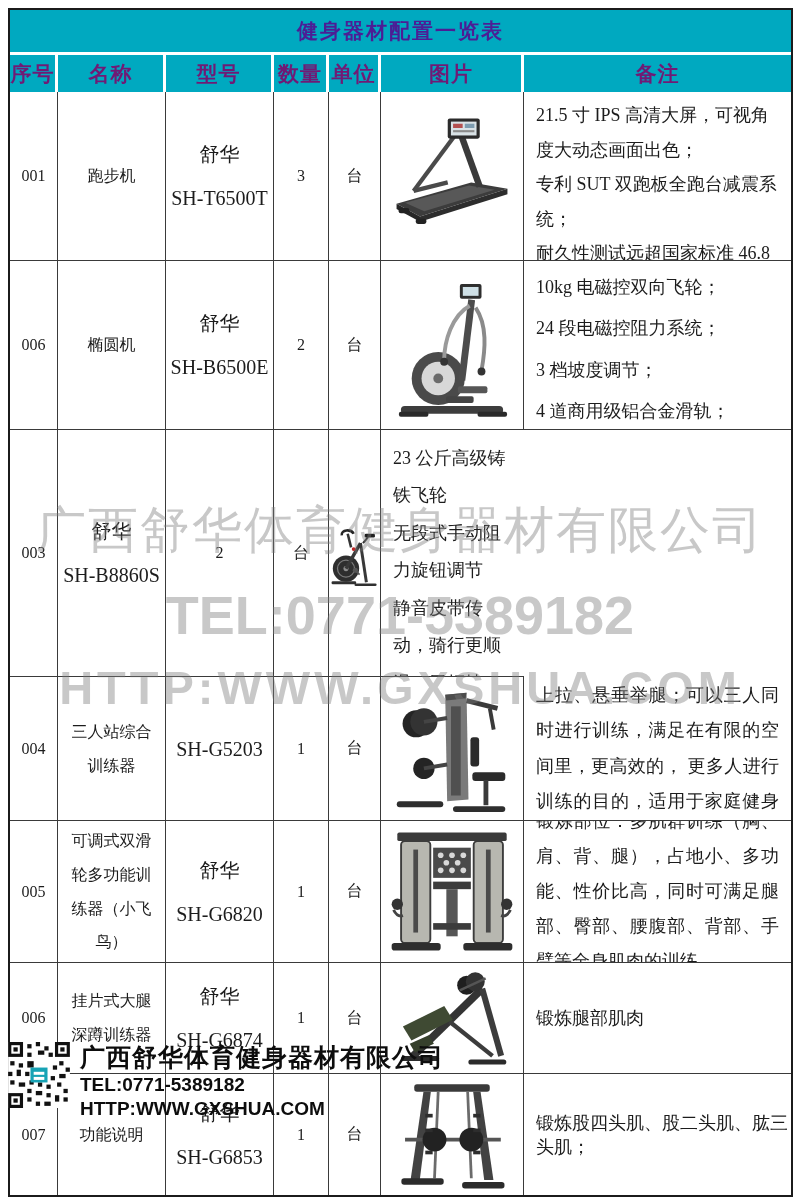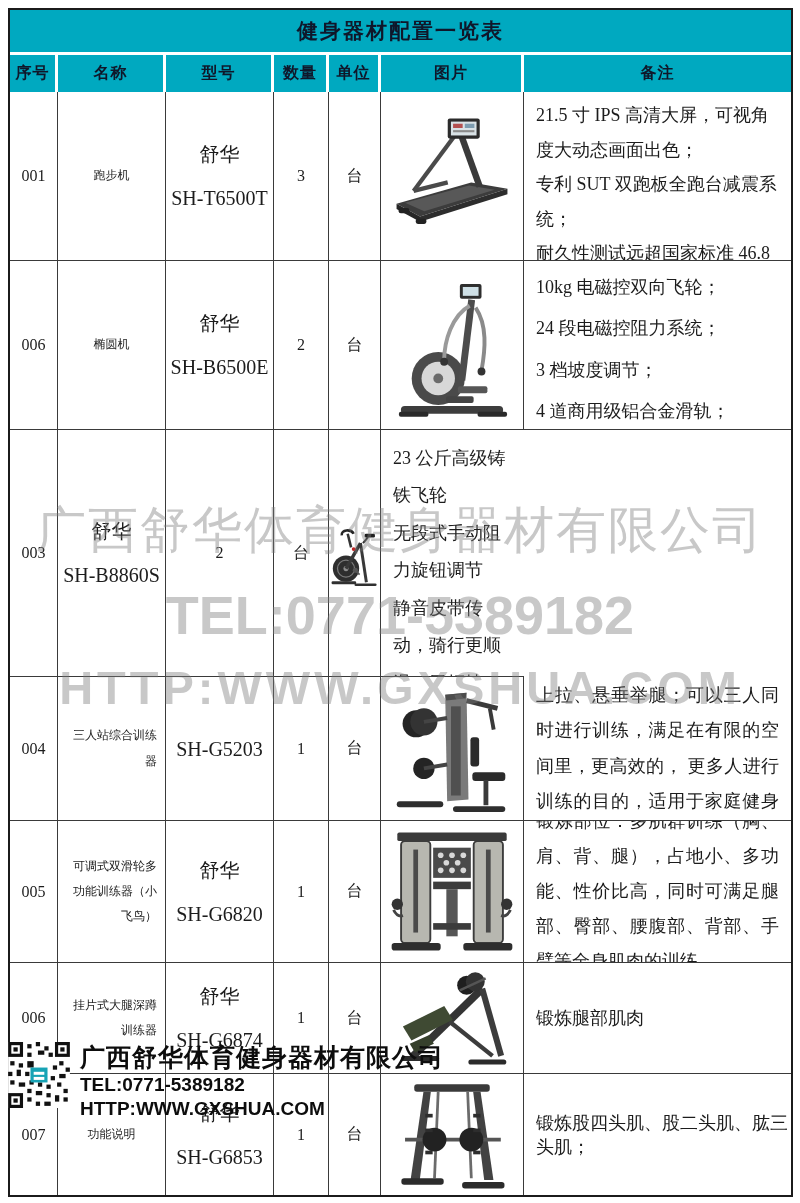--- a/index.html
+++ b/index.html
@@ -9,41 +9,41 @@
     overflow:hidden;
   }
   .table-wrap{
     position:absolute;left:8px;top:8px;width:785px;height:1189px;
     border:2px solid #1b1b1b;box-sizing:border-box;background:#fff;z-index:1;
     display:flex;flex-direction:column;
   }
   .title-row{
     height:42px;background:#00A9C0;border-bottom:3px solid #fff;
     display:flex;align-items:center;justify-content:center;
-    color:#0f172a;font-size:21px;font-weight:bold;letter-spacing:2px;
+    color:#4c1d95;font-size:21px;font-weight:bold;letter-spacing:2px;
     font-family:"Liberation Sans","DejaVu Sans",sans-serif;
   }
   .cols{display:grid;grid-template-columns:48px 108px 108px 55px 52px 143px 1fr;}
   .head-row{height:37px;background:#fff;}
   .head-row > div{
-    background:#00A9C0;color:#0f172a;font-weight:bold;font-size:16px;
+    background:#00A9C0;color:#701a75;font-weight:bold;font-size:21px;
     display:flex;align-items:center;justify-content:center;
     border-right:3px solid #fff;box-sizing:border-box;
     font-family:"Liberation Sans","DejaVu Sans",sans-serif;letter-spacing:1px;
   }
   .head-row > div:last-child{border-right:none;}
   .body-row > div{
     border-right:1px solid #3a3a3a;border-bottom:1px solid #3a3a3a;
     box-sizing:border-box;overflow:hidden;
   }
   .body-row > div:last-child{border-right:none;}
   .body-row:last-child > div{border-bottom:none;}
   .c-center{display:flex;align-items:center;justify-content:center;text-align:center;font-size:16px;}
-  .c-name{display:flex;align-items:center;justify-content:center;text-align:right;
-    font-size:12px;line-height:2.1;padding:16px 8px;}
+  .c-name{display:flex;align-items:center;justify-content:center;text-align:center;
+    font-size:16px;line-height:2.1;padding:16px 8px;}
   .c-model{display:flex;align-items:center;justify-content:center;text-align:center;
     font-size:20px;line-height:2.2;white-space:pre-line;}
   .pic-cell{display:flex;align-items:center;justify-content:center;background:#fff;}
   .rk{font-size:18px;white-space:pre-line;}
   .rk-list{padding:6px 12px 0 12px;text-align:left;}
   .lh-19{line-height:1.92;}
   .lh-22{line-height:2.3;}
   .lh-20{line-height:2.08;padding-top:10px;}
   .rk-para{display:flex;align-items:center;padding:4px 12px;text-align:justify;
     line-height:1.95;white-space:normal;}

